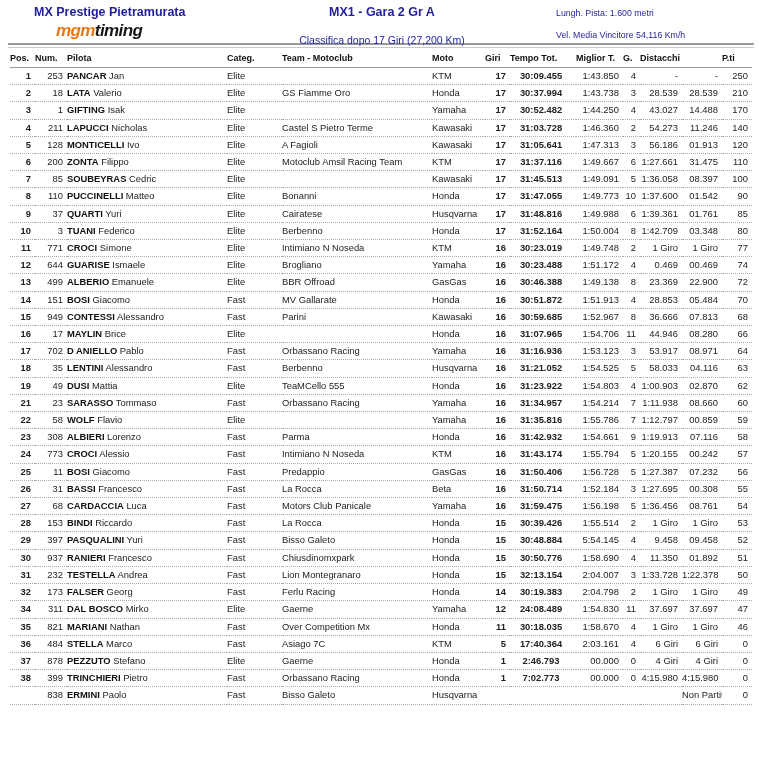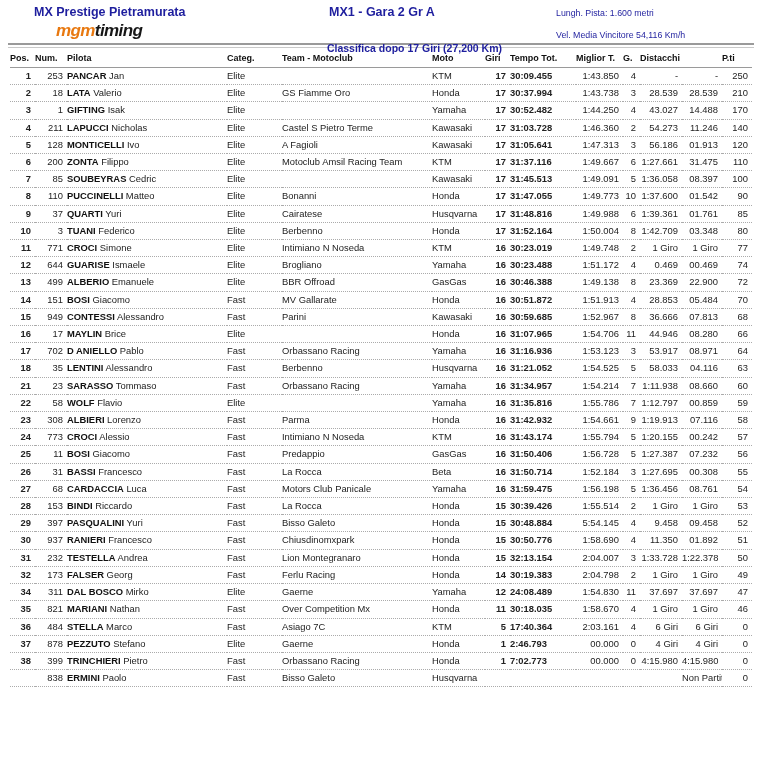--- a/index.html
+++ b/index.html
@@ -52,25 +52,24 @@
   }
   .race-title{
     color:var(--blue);
     font-weight:bold;
     font-size:12.5px;
     line-height:15px;
     white-space:nowrap;
   }
   .race-subtitle{
     color:var(--blue);
-    font-weight:bold;
+    font-weight:normal;
     font-size:10.5px;
-    margin-top:22px;
+    margin-top:14px;
     white-space:nowrap;
-    text-align:right;
   }
   .top-right{
     margin-left:auto;
     width:178px;
     text-align:left;
   }
   .top-right div{
     color:var(--blue);
     font-weight:normal;
     font-size:8.8px;
@@ -119,21 +118,21 @@
   .b{font-weight:bold;color:#111;}
   .t-r{text-align:right;}
   .t-c{text-align:center;}
   .c-pos{text-align:right;font-weight:bold;color:#111;}
   .c-num{text-align:right;}
   .c-pilota{padding-left:14px;}
   .c-categ{padding-left:2px;}
   .c-team{padding-left:2px;}
   .c-moto{padding-left:2px;}
   .c-giri{text-align:right;font-weight:bold;color:#111;}
-  .c-tempo{text-align:left;font-weight:bold;color:#111;margin-top:23px;}
+  .c-tempo{text-align:center;font-weight:bold;color:#111;margin-top:23px;}
   .c-best{text-align:right;}
   .c-g{text-align:right;}
   .c-gap1{text-align:right;}
   .c-gap2{text-align:right;}
   .c-pti{text-align:right;}
   th.h-pilota{padding-left:14px;}
   th.h-categ,th.h-team,th.h-moto,th.h-g{padding-left:2px;}
 
   
   .bottom{
@@ -471,20 +470,35 @@
           <td class="c-moto">Husqvarna</td>
           <td class="c-giri">16</td>
           <td class="c-tempo">31:21.052</td>
           <td class="c-best">1:54.525</td>
           <td class="c-g">5</td>
           <td class="c-gap1">58.033</td>
           <td class="c-gap2">04.116</td>
           <td class="c-pti">63</td>
         </tr>
         <tr>
+          <td class="c-pos">19</td>
+          <td class="c-num">49</td>
+          <td class="c-pilota"><span class="b">DUSI</span><span> Mattia</span></td>
+          <td class="c-categ">Elite</td>
+          <td class="c-team">TeaMCello 555</td>
+          <td class="c-moto">Honda</td>
+          <td class="c-giri">16</td>
+          <td class="c-tempo">31:23.922</td>
+          <td class="c-best">1:54.803</td>
+          <td class="c-g">4</td>
+          <td class="c-gap1">1:00.903</td>
+          <td class="c-gap2">02.870</td>
+          <td class="c-pti">62</td>
+        </tr>
+        <tr>
           <td class="c-pos">21</td>
           <td class="c-num">23</td>
           <td class="c-pilota"><span class="b">SARASSO</span><span> Tommaso</span></td>
           <td class="c-categ">Fast</td>
           <td class="c-team">Orbassano Racing</td>
           <td class="c-moto">Yamaha</td>
           <td class="c-giri">16</td>
           <td class="c-tempo">31:34.957</td>
           <td class="c-best">1:54.214</td>
           <td class="c-g">7</td>

